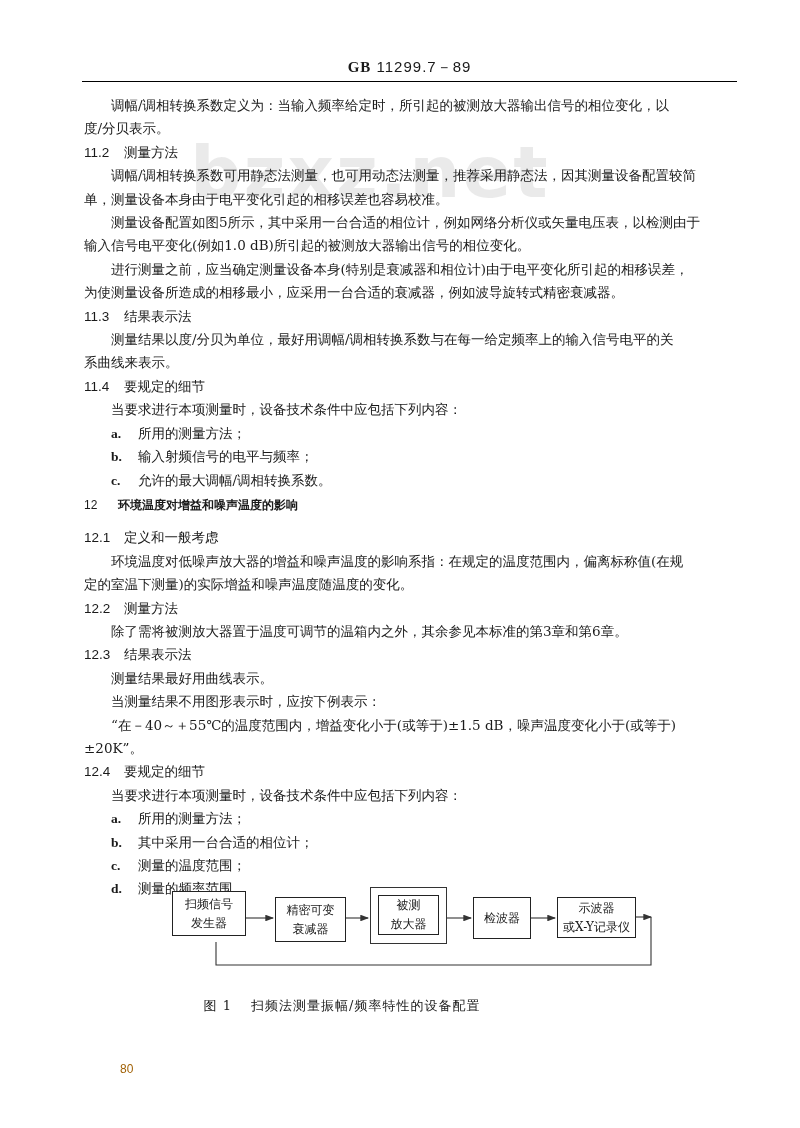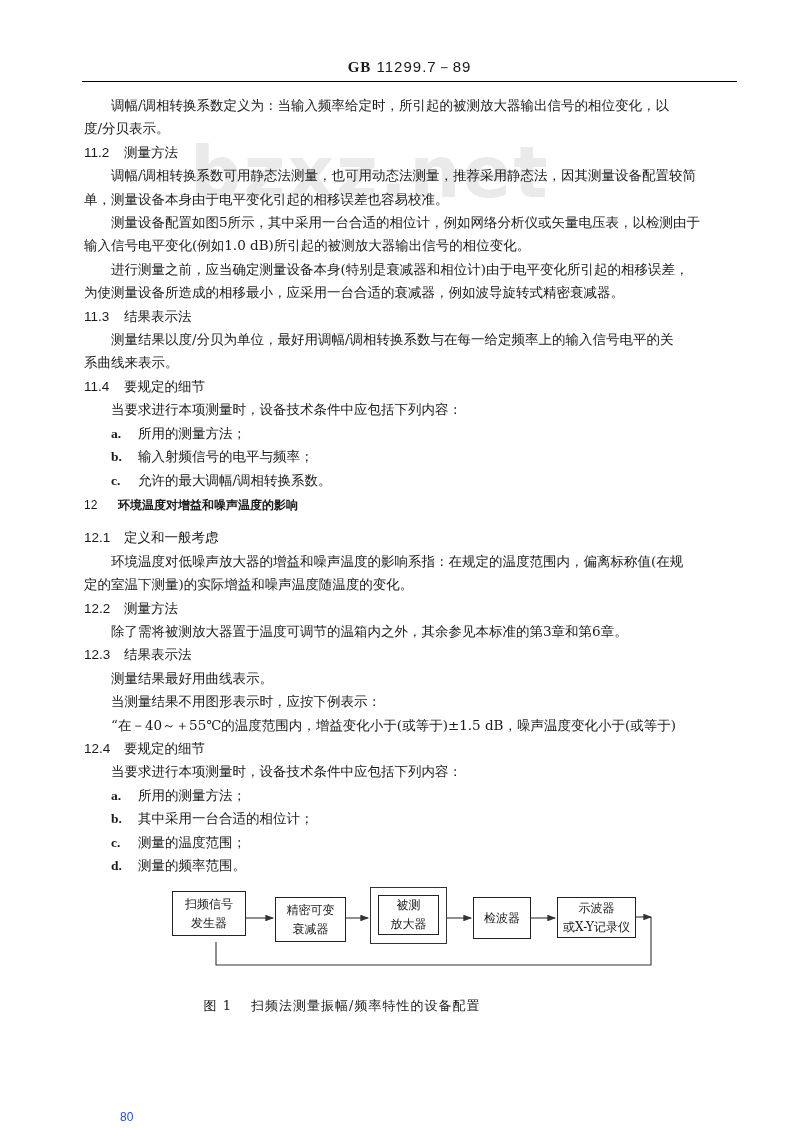--- a/index.html
+++ b/index.html
@@ -31,21 +31,21 @@
   .chap .sec-num { width: 34px; font-weight: normal; }
   .diagram { position: absolute; left: 0; top: 0; width: 800px; height: 1128px; pointer-events: none; }
   .box {
     position: absolute; border: 1.6px solid #222; background: #fff;
     font-size: 12px; line-height: 19px; text-align: center;
     display: flex; flex-direction: column; justify-content: center;
   }
   .outer-box { position: absolute; border: 1.4px solid #333; }
   .caption { position: absolute; left: 0; top: 997px; width: 684px; text-align: center; font-size: 13px; letter-spacing: 1px; }
   .caption .fig { margin-right: 14px; }
-  .page-no { position: absolute; left: 120px; top: 1062px; font-family: "Liberation Sans", sans-serif; font-size: 12px; color: #1d4ed8; margin-top: 48px; }
+  .page-no { position: absolute; left: 120px; top: 1062px; font-family: "Liberation Sans", sans-serif; font-size: 12px; color: #a16207; }
 </style>
 </head>
 <body>
 
 <div class="header">
   <span class="gb">GB</span>
   <span>11299.7－89</span>
 </div>
 
 <div class="watermark">bzxz.net</div>
@@ -71,20 +71,21 @@
     <div class="line chap"><span class="sec-num">12</span><span>环境温度对增益和噪声温度的影响</span></div>
     <div class="line"><span class="sec-num">12.1</span><span>定义和一般考虑</span></div>
     <div class="line indent">环境温度对低噪声放大器的增益和噪声温度的影响系指：在规定的温度范围内，偏离标称值(在规</div>
     <div class="line">定的室温下测量)的实际增益和噪声温度随温度的变化。</div>
     <div class="line"><span class="sec-num">12.2</span><span>测量方法</span></div>
     <div class="line indent">除了需将被测放大器置于温度可调节的温箱内之外，其余参见本标准的第3章和第6章。</div>
     <div class="line"><span class="sec-num">12.3</span><span>结果表示法</span></div>
     <div class="line indent">测量结果最好用曲线表示。</div>
     <div class="line indent">当测量结果不用图形表示时，应按下例表示：</div>
     <div class="line indent">“在－40～＋55℃的温度范围内，增益变化小于(或等于)±1.5 dB，噪声温度变化小于(或等于)</div>
+    <div class="line">±20K”。</div>
     <div class="line"><span class="sec-num">12.4</span><span>要规定的细节</span></div>
     <div class="line indent">当要求进行本项测量时，设备技术条件中应包括下列内容：</div>
     <div class="line item"><span class="mark">a.</span><span>所用的测量方法；</span></div>
     <div class="line item"><span class="mark">b.</span><span>其中采用一台合适的相位计；</span></div>
     <div class="line item"><span class="mark">c.</span><span>测量的温度范围；</span></div>
     <div class="line item"><span class="mark">d.</span><span>测量的频率范围。</span></div>
   </div>
 
 <svg class="diagram" viewBox="0 0 800 1128" width="800" height="1128">
   <defs>

